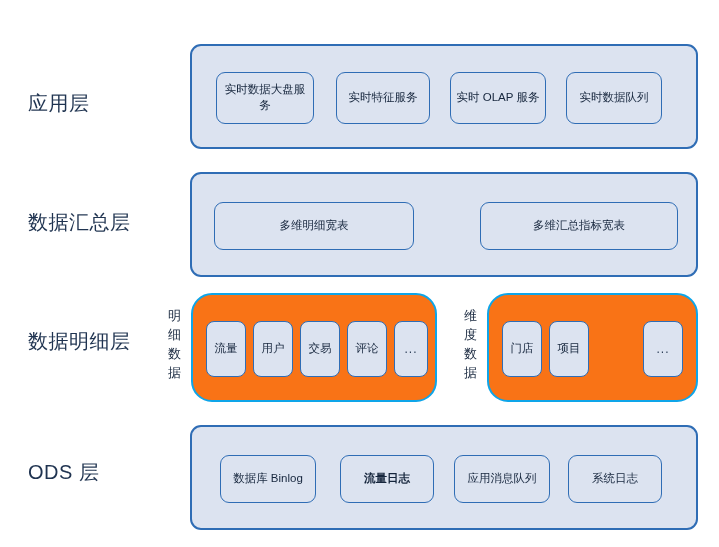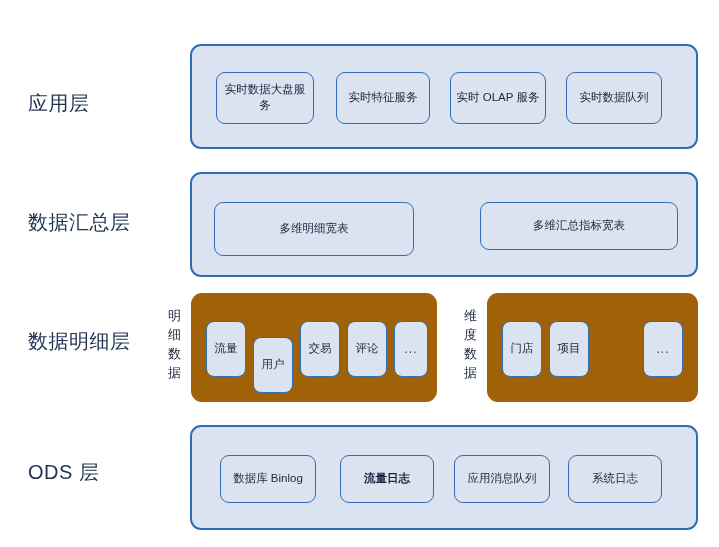--- a/index.html
+++ b/index.html
@@ -83,23 +83,23 @@
     font-size: 13px;
     line-height: 1.45;
     text-align: center;
     word-break: break-all;
   }
 
   
   .subgroup {
     position: absolute;
     box-sizing: border-box;
-    background: #a16207;
-    border: 2px solid #a16207;
-    border-radius: 11px;
+    background: #f97316;
+    border: 2px solid #0ea5e9;
+    border-radius: 21px;
   }
 </style>
 </head>
 <body>
 
 <div class="diagram">
 
   <div class="layer-row" style="top:0;height:165px;">
     <div class="layer-label" style="top:92px;">应用层</div>
 
@@ -113,36 +113,36 @@
 
       <div class="node" style="left:258px;top:26px;width:96px;height:52px;">实时 OLAP 服务</div>
     </div>
   </div>
 
   <div class="layer-row" style="top:165px;height:120px;">
     <div class="layer-label" style="top:46px;">数据汇总层</div>
 
     <div class="container-box" style="left:190px;top:7px;width:508px;height:105px;">
 
-      <div class="node" style="left:22px;top:28px;width:200px;height:54px;">多维明细宽表</div>
+      <div class="node" style="left:22px;top:28px;width:200px;height:48px;">多维明细宽表</div>
 
       <div class="node" style="left:288px;top:28px;width:198px;height:48px;">多维汇总指标宽表</div>
     </div>
   </div>
 
   <div class="layer-row" style="top:285px;height:130px;">
     <div class="layer-label" style="top:45px;">数据明细层</div>
 
     <div class="vlabel" style="left:167px;top:22px;">明细数据</div>
 
     <div class="subgroup" style="left:191px;top:8px;width:246px;height:109px;">
 
       <div class="node small" style="left:13px;top:26px;width:40px;height:56px;">流量</div>
 
-      <div class="node small" style="left:60px;top:26px;width:40px;height:56px;margin-top:16px;">用户</div>
+      <div class="node small" style="left:60px;top:26px;width:40px;height:56px;">用户</div>
 
       <div class="node small" style="left:107px;top:26px;width:40px;height:56px;">交易</div>
 
       <div class="node small" style="left:154px;top:26px;width:40px;height:56px;">评论</div>
 
       <div class="node small ellipsis" style="left:201px;top:26px;width:34px;height:56px;">...</div>
     </div>
 
     <div class="vlabel" style="left:463px;top:22px;">维度数据</div>
 

